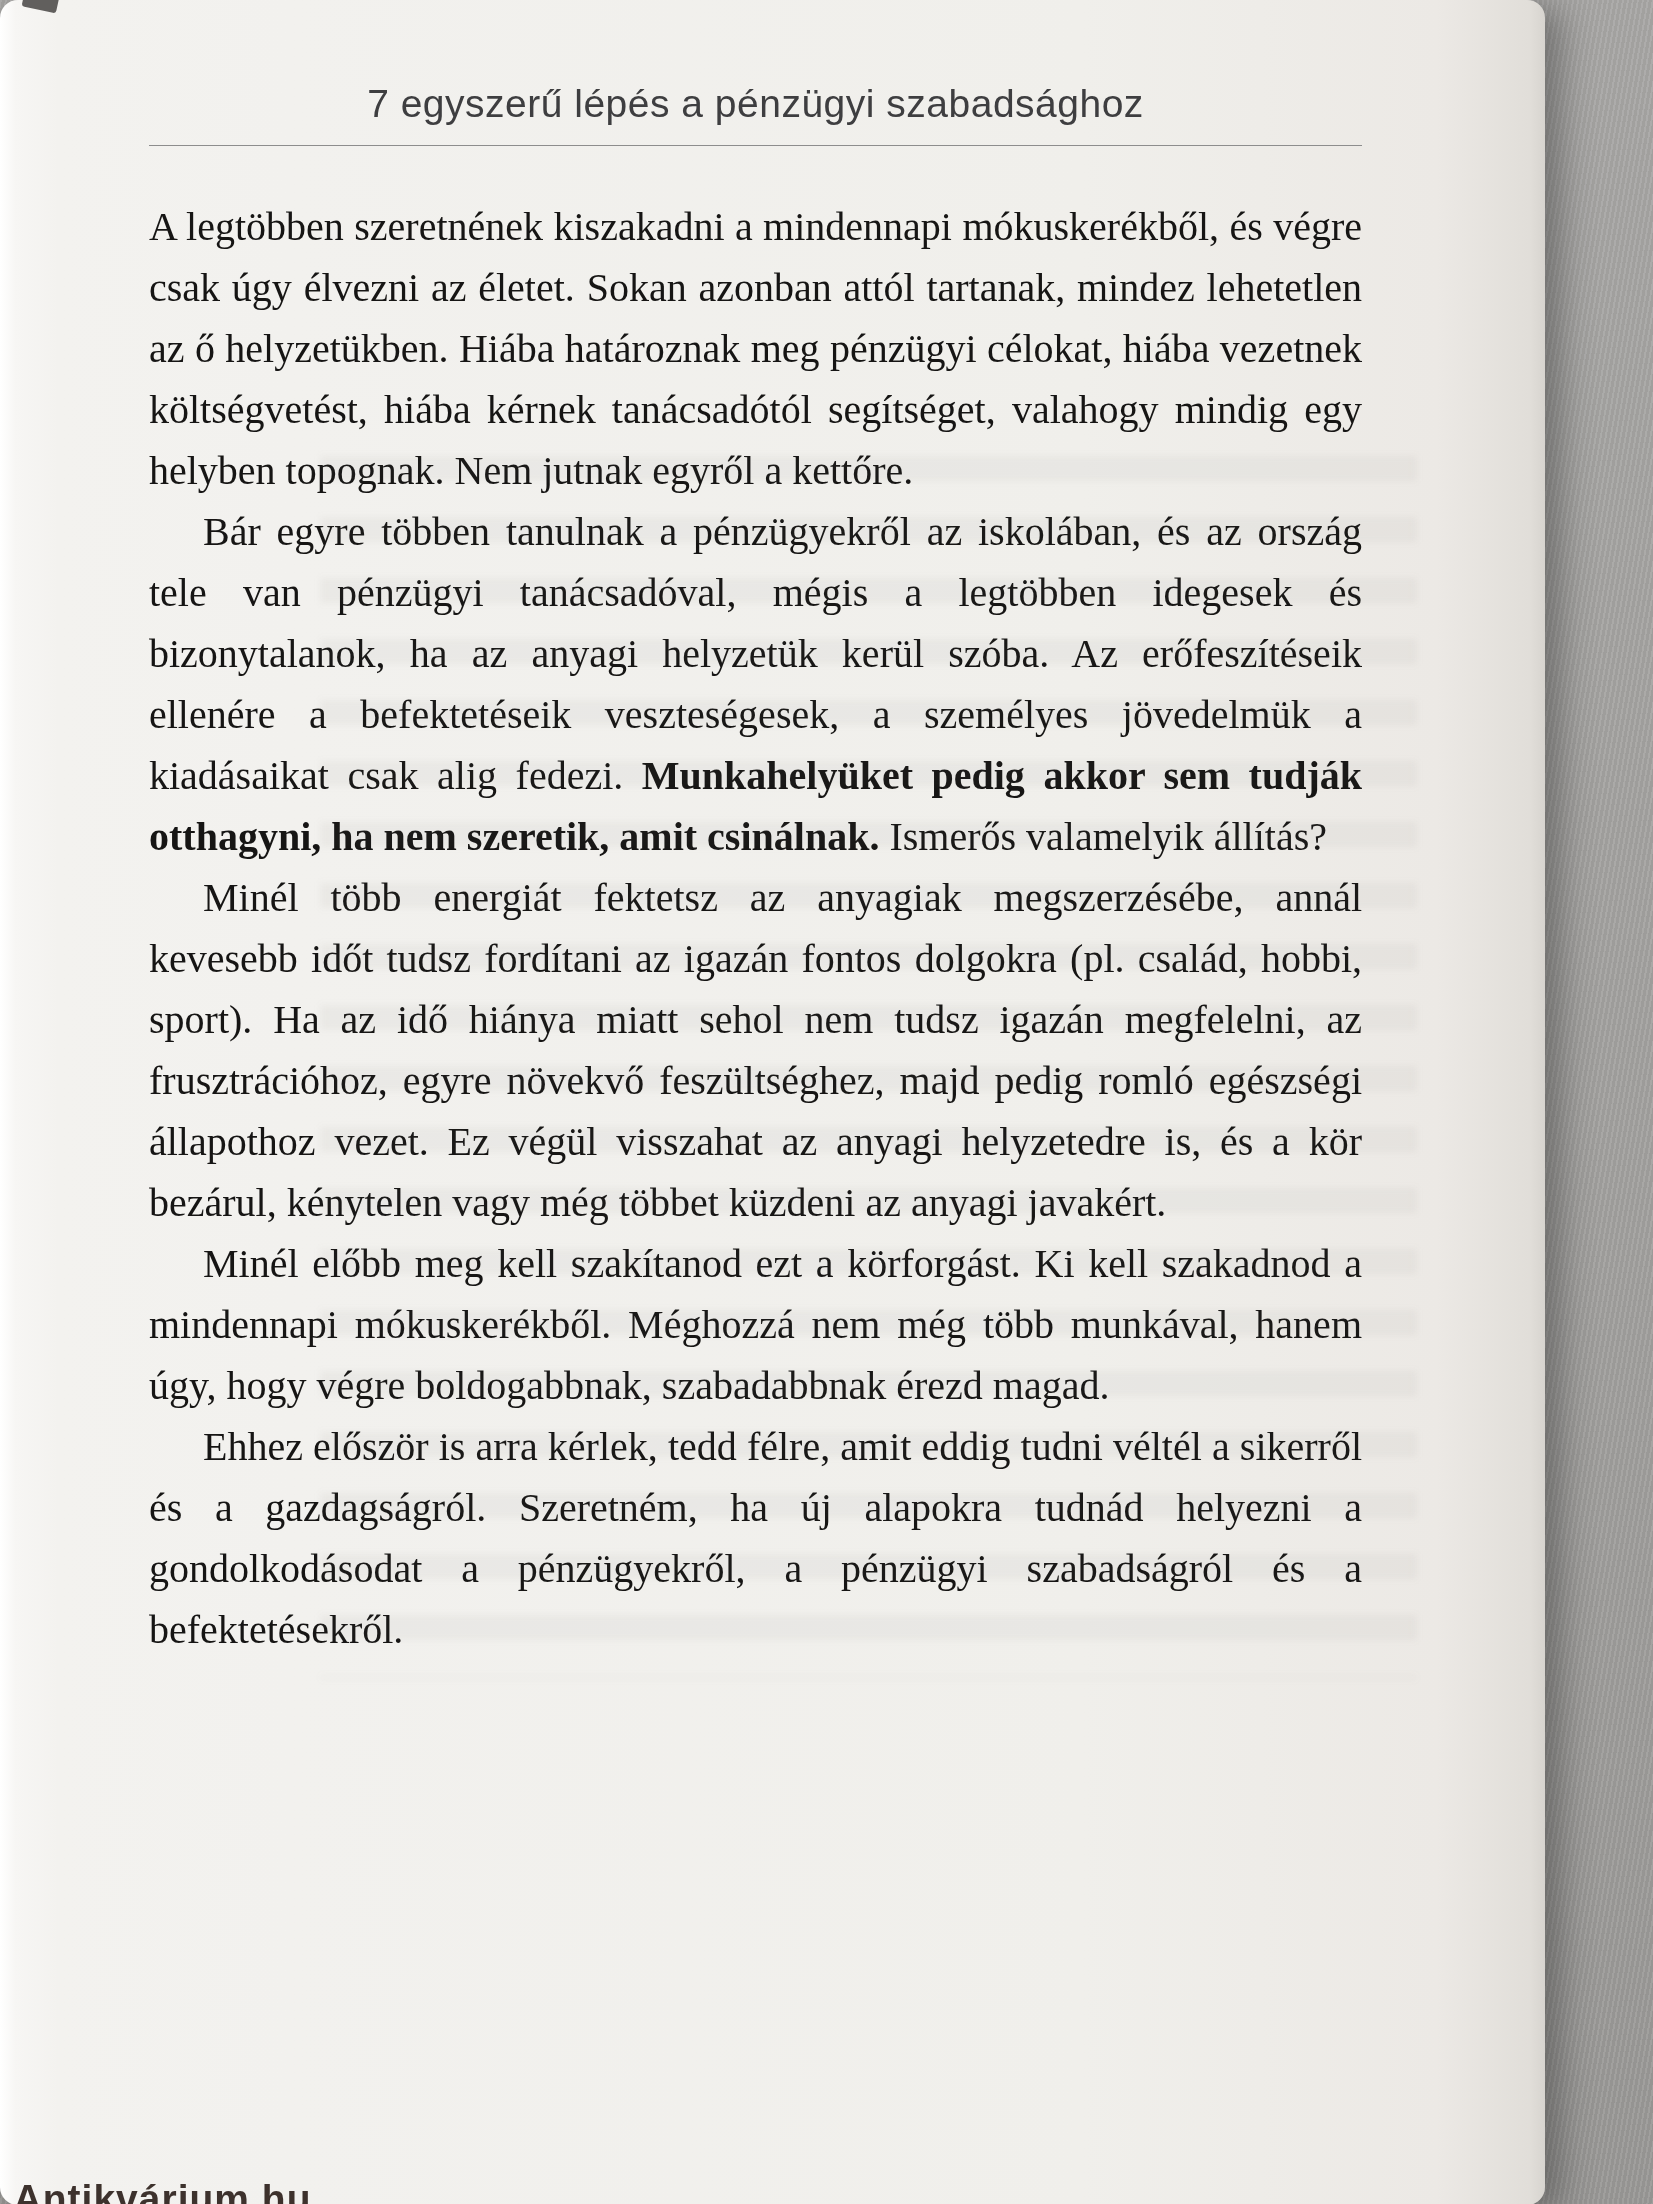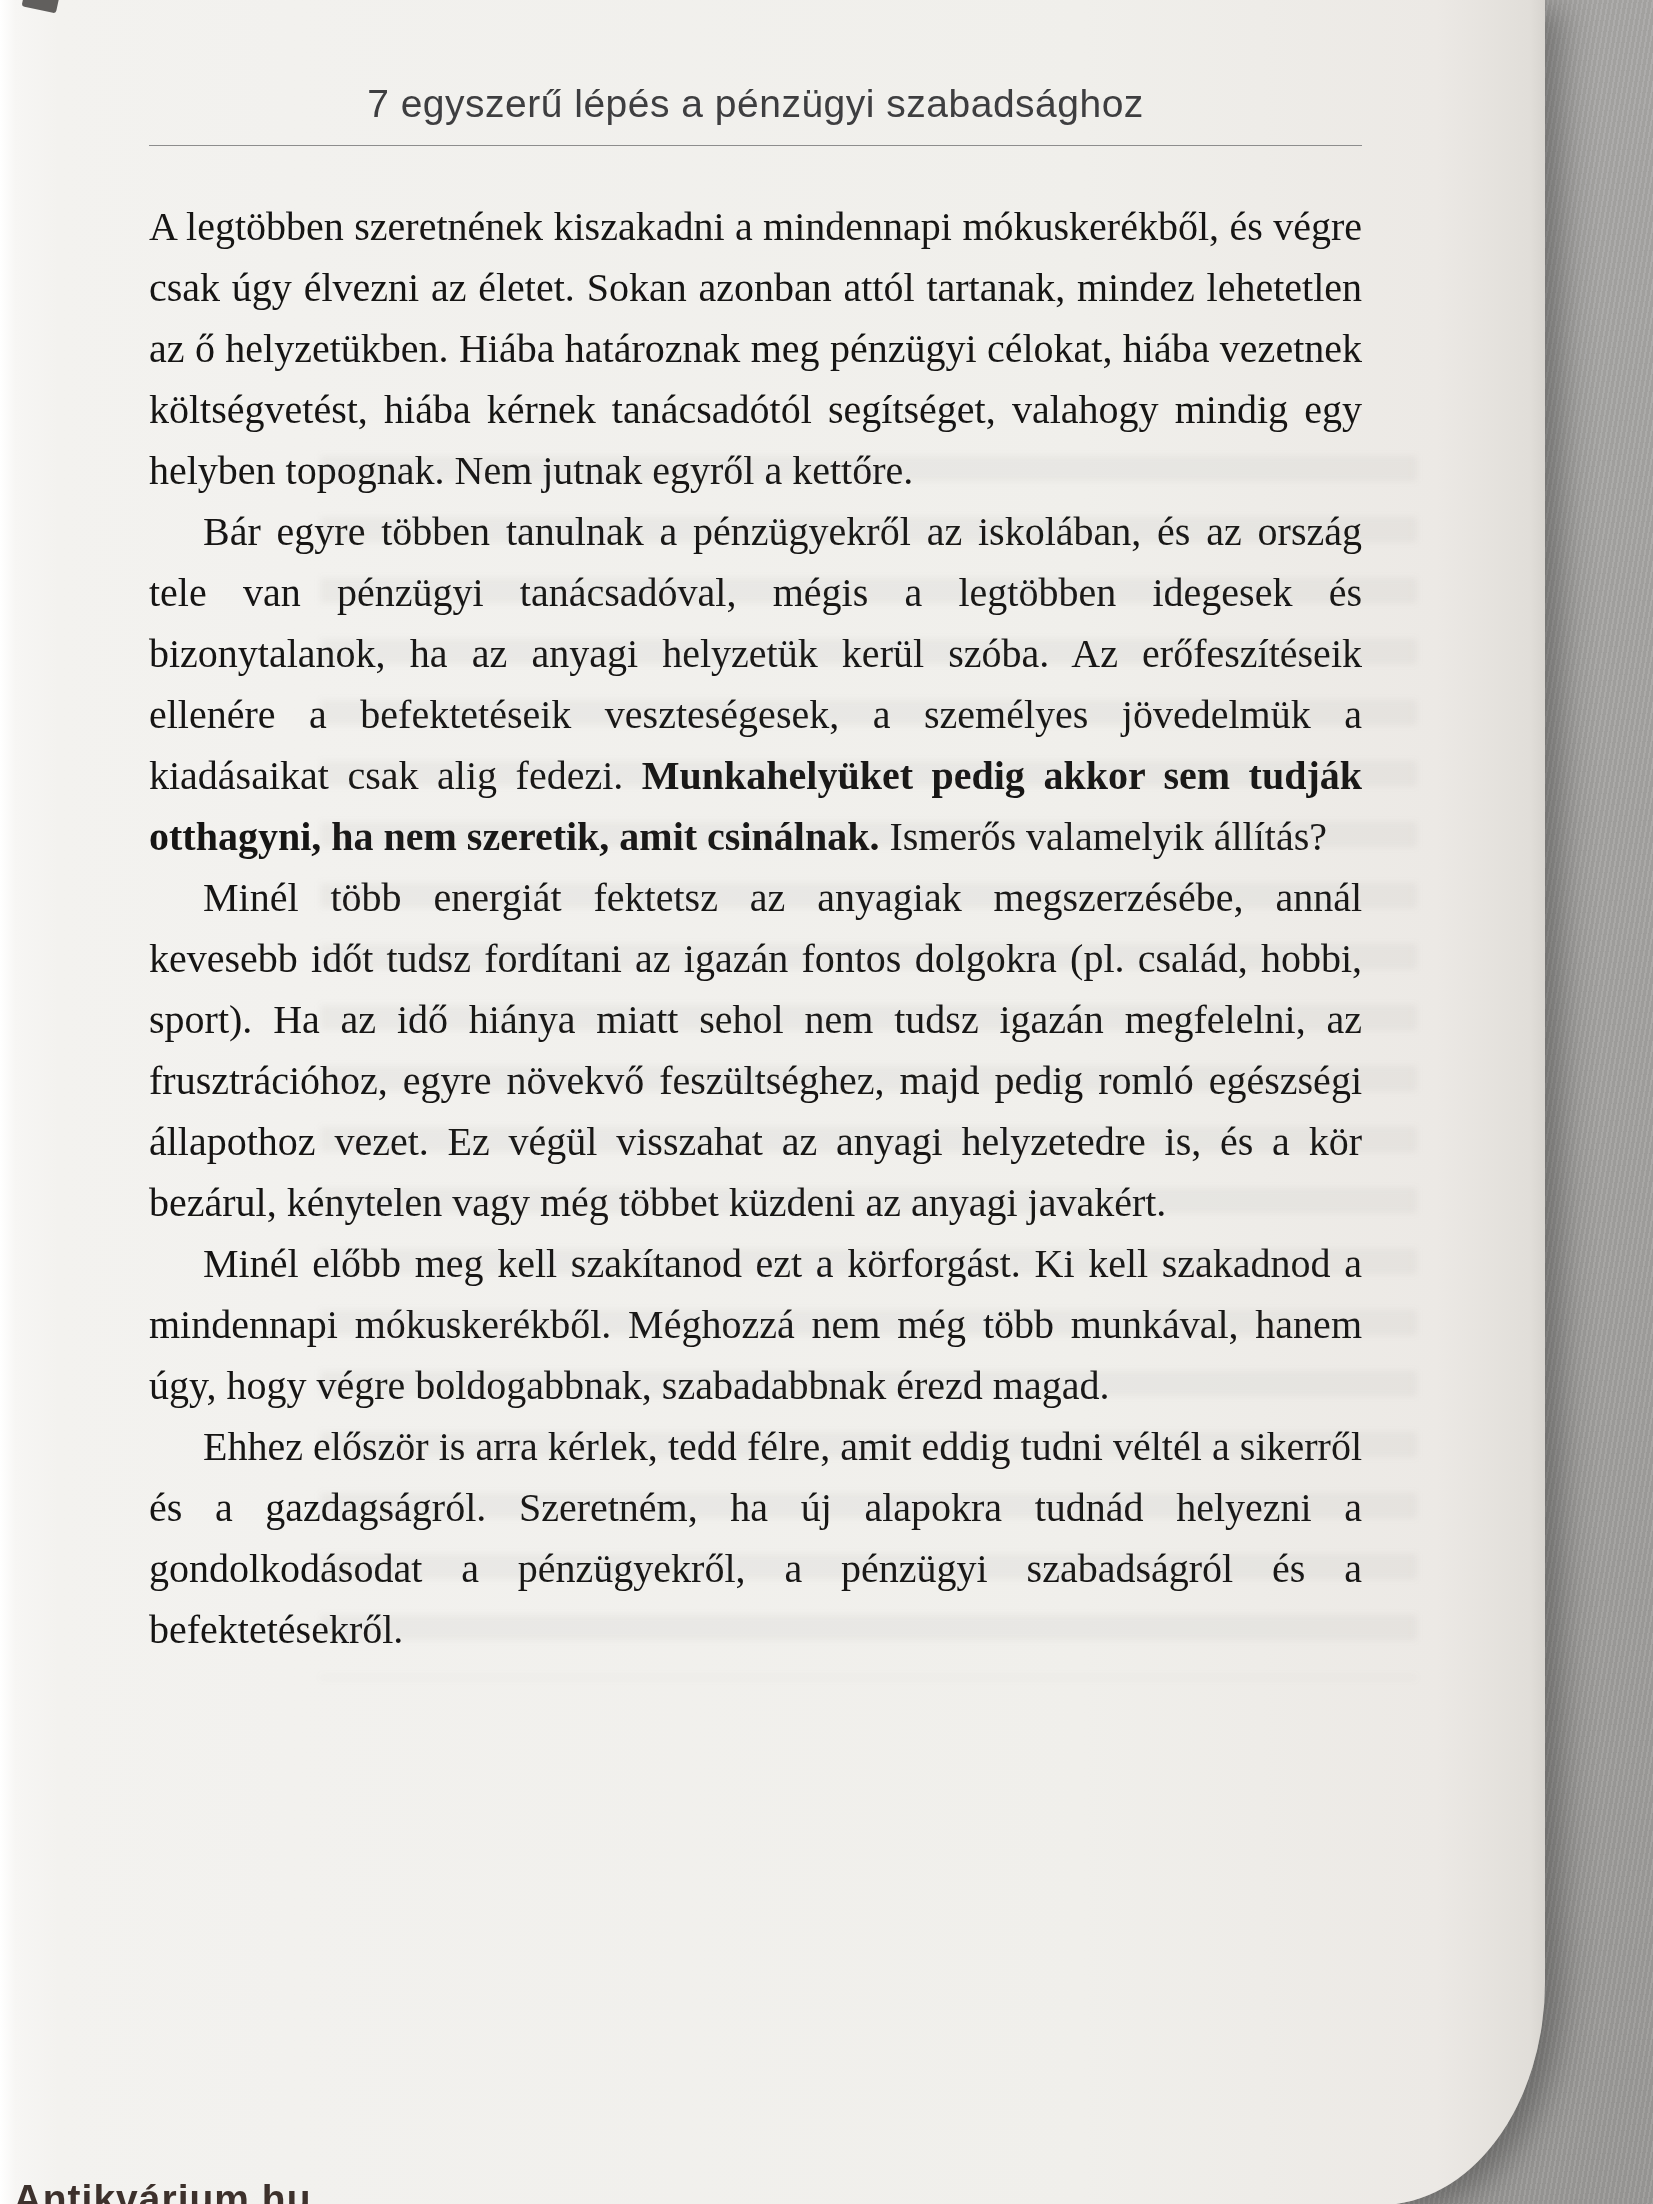--- a/index.html
+++ b/index.html
@@ -14,20 +14,21 @@
 
   .paper {
     position: absolute; left: 0; top: 0;
     width: 1545px; height: 2205px;
     overflow: hidden;
     background: linear-gradient(90deg,
       #ffffff 0px, #f7f6f4 15.5px, #f3f2ef 58px, #f2f1ee 291px,
       #f0efeb 70%, #ece9e5 93%, #e1ded9 99%, #d7d4cf 100%);
     border-bottom-right-radius: 165px 223px;
     box-shadow: 15.5px 7.8px 33px rgba(35,35,35,0.38);
+    border-radius: 18px;
   }
 
   .corner-mark {
     position: absolute; left: 23px; top: -6.8px;
     width: 35px; height: 16.5px;
     background: #3c3a38; border-radius: 2.9px;
     transform: rotate(12deg); opacity: .8;
   }
 
   .page-header { width: 1213px; margin-left: 149px; padding-top: 82px; }

